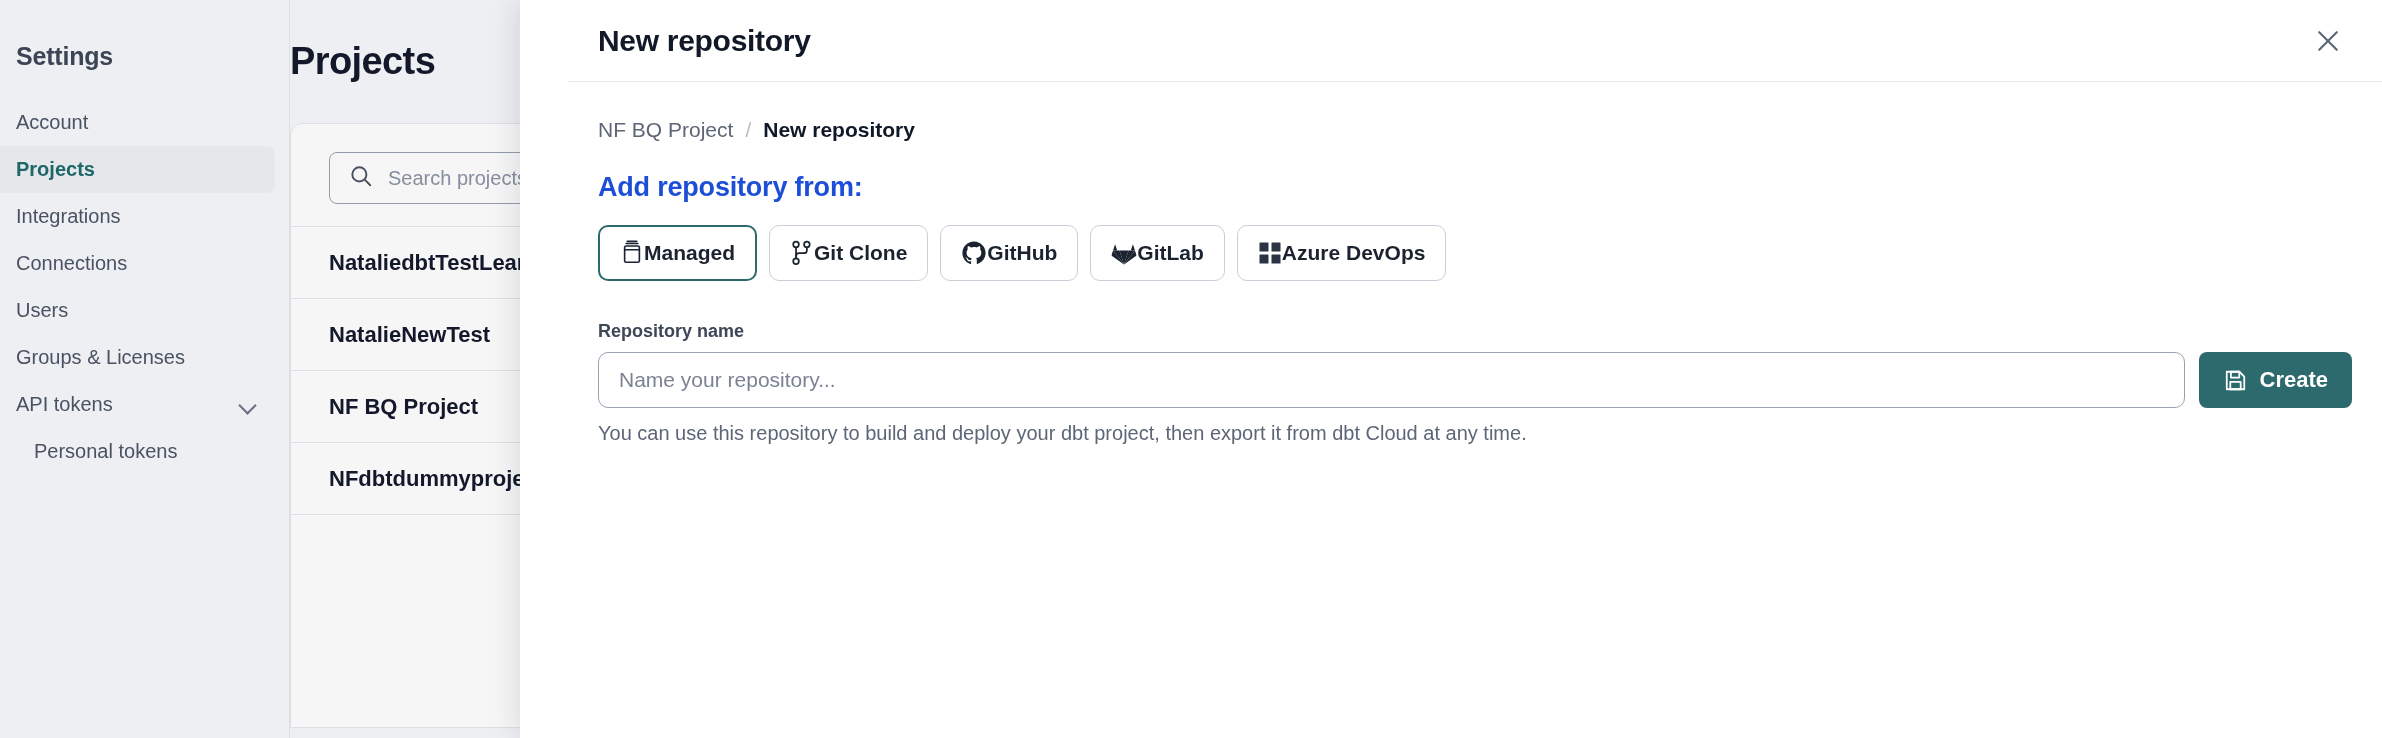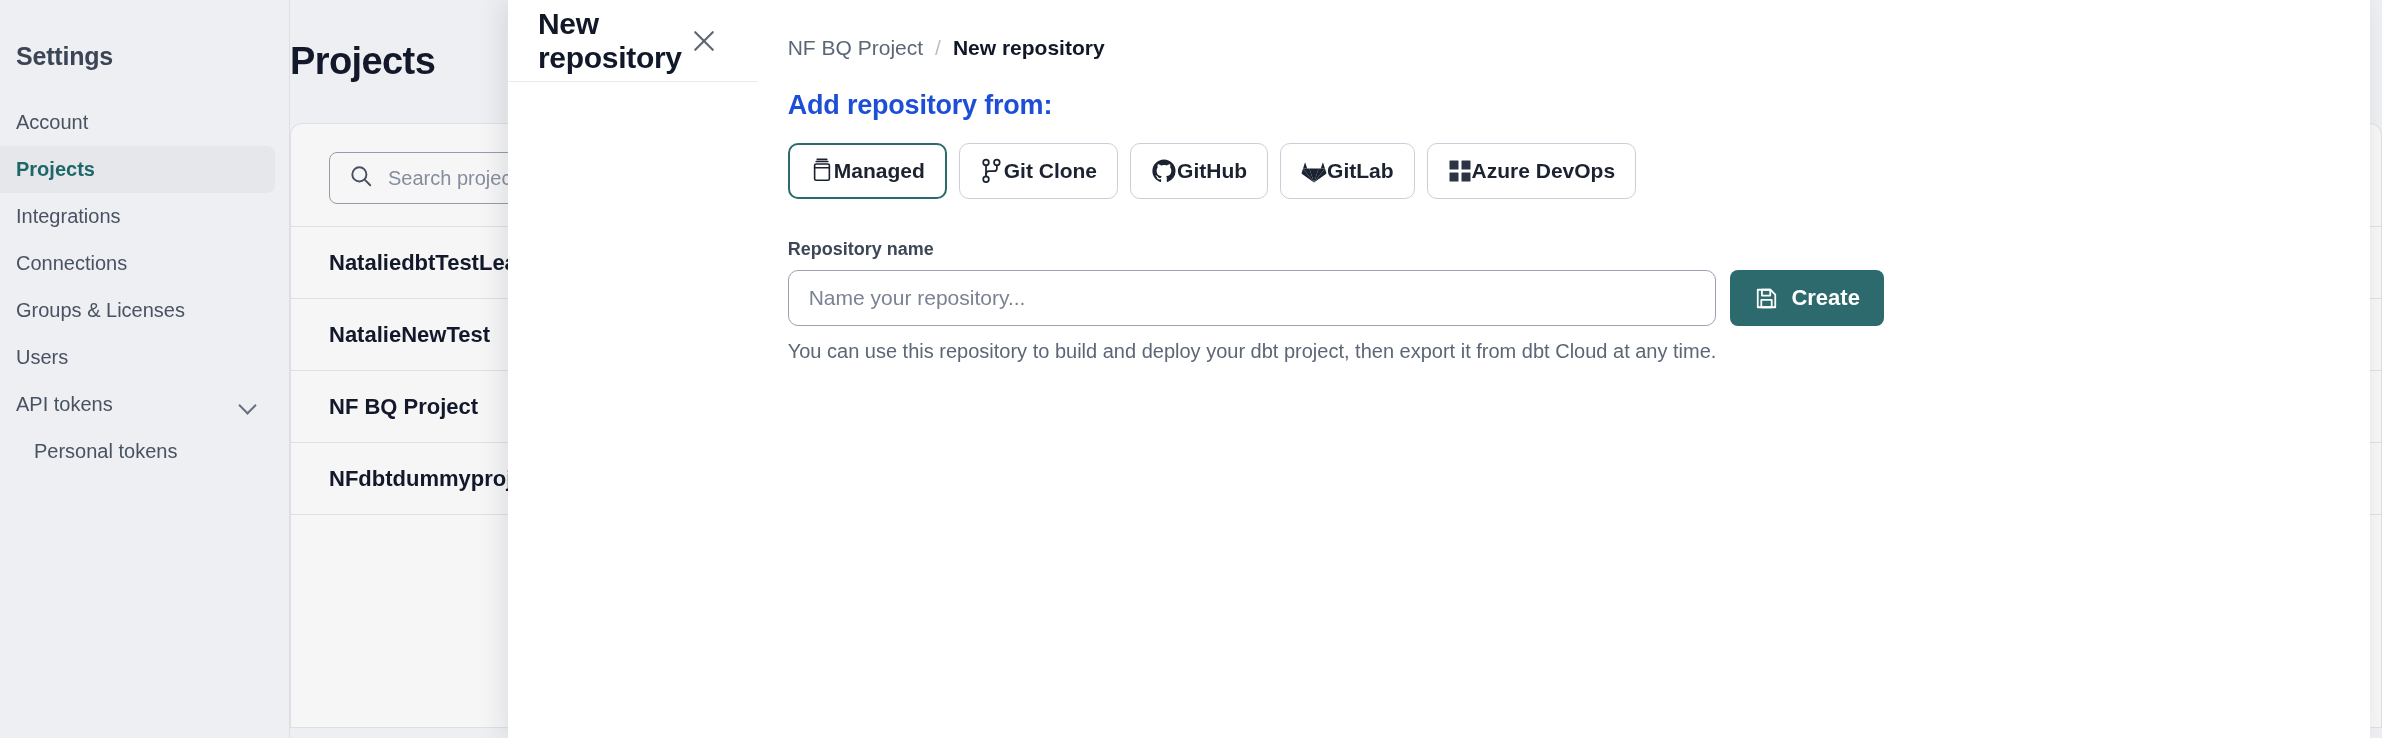--- a/index.html
+++ b/index.html
@@ -88,25 +88,25 @@
 
   
   .scrim {
     position: absolute; inset: 0;
     background: rgba(24,30,43,0.04);
     pointer-events: none;
   }
 
   
   .drawer {
-    position: absolute; top: 0; right: 12px; bottom: 0;
+    position: absolute; top: 0; right: 0; bottom: 0;
     width: 1862px;
     background: #ffffff;
     box-shadow: -6px 0 24px rgba(20,26,40,0.10);
-    display: flex; flex-direction: row;
+    display: flex; flex-direction: column; padding-left: 48px;
   }
   .drawer-head {
     height: 82px; flex: 0 0 82px;
     display: flex; align-items: center;
     padding: 0 32px 0 30px;
     border-bottom: 1px solid #e9ebef;
   }
   .drawer-title {
     font-size: 30px; font-weight: 700; color: #111827;
     letter-spacing: -0.3px; flex: 1;
@@ -193,25 +193,25 @@
 
         <div class="nav-item">
           <span>Integrations</span>
         </div>
 
         <div class="nav-item">
           <span>Connections</span>
         </div>
 
         <div class="nav-item">
+          <span>Users</span>
+        </div>
+
+        <div class="nav-item">
           <span>Groups &amp; Licenses</span>
-        </div>
-
-        <div class="nav-item">
-          <span>Users</span>
         </div>
 
         <div class="nav-item">
           <span>API tokens</span>
           <span class="chev"></span>
         </div>
 
         <div class="nav-item child">
           <span>Personal tokens</span>
         </div>

